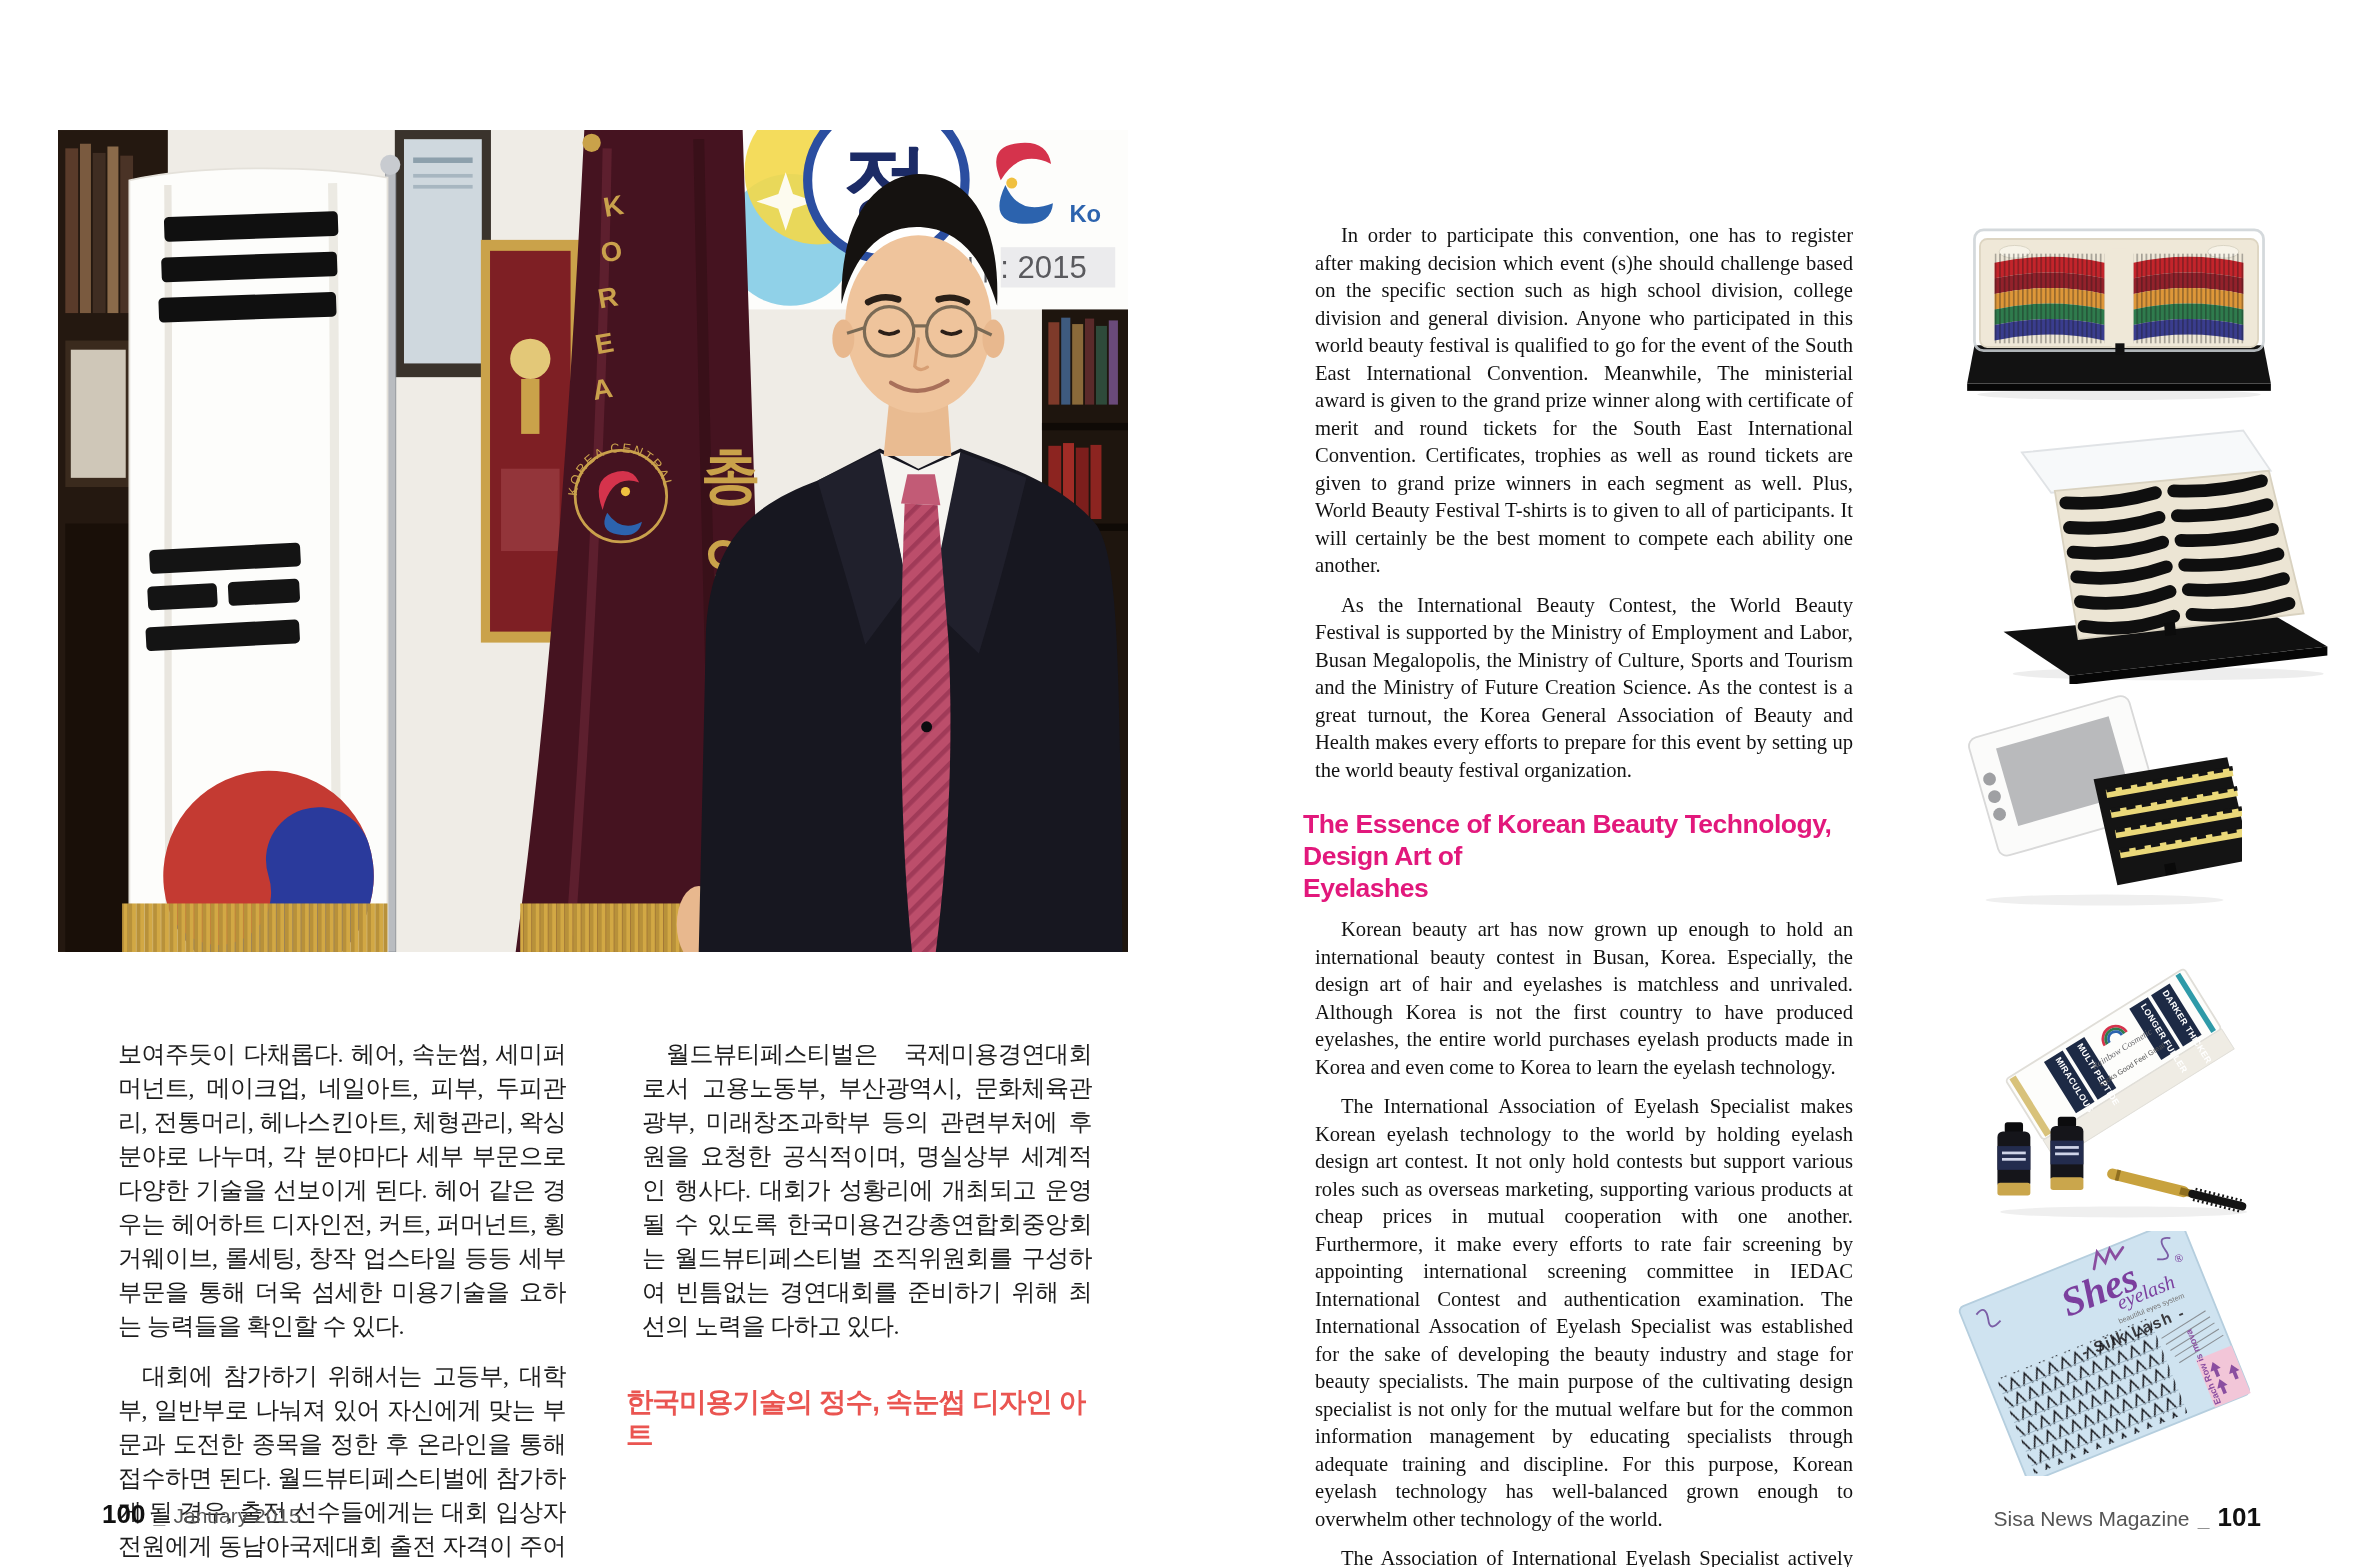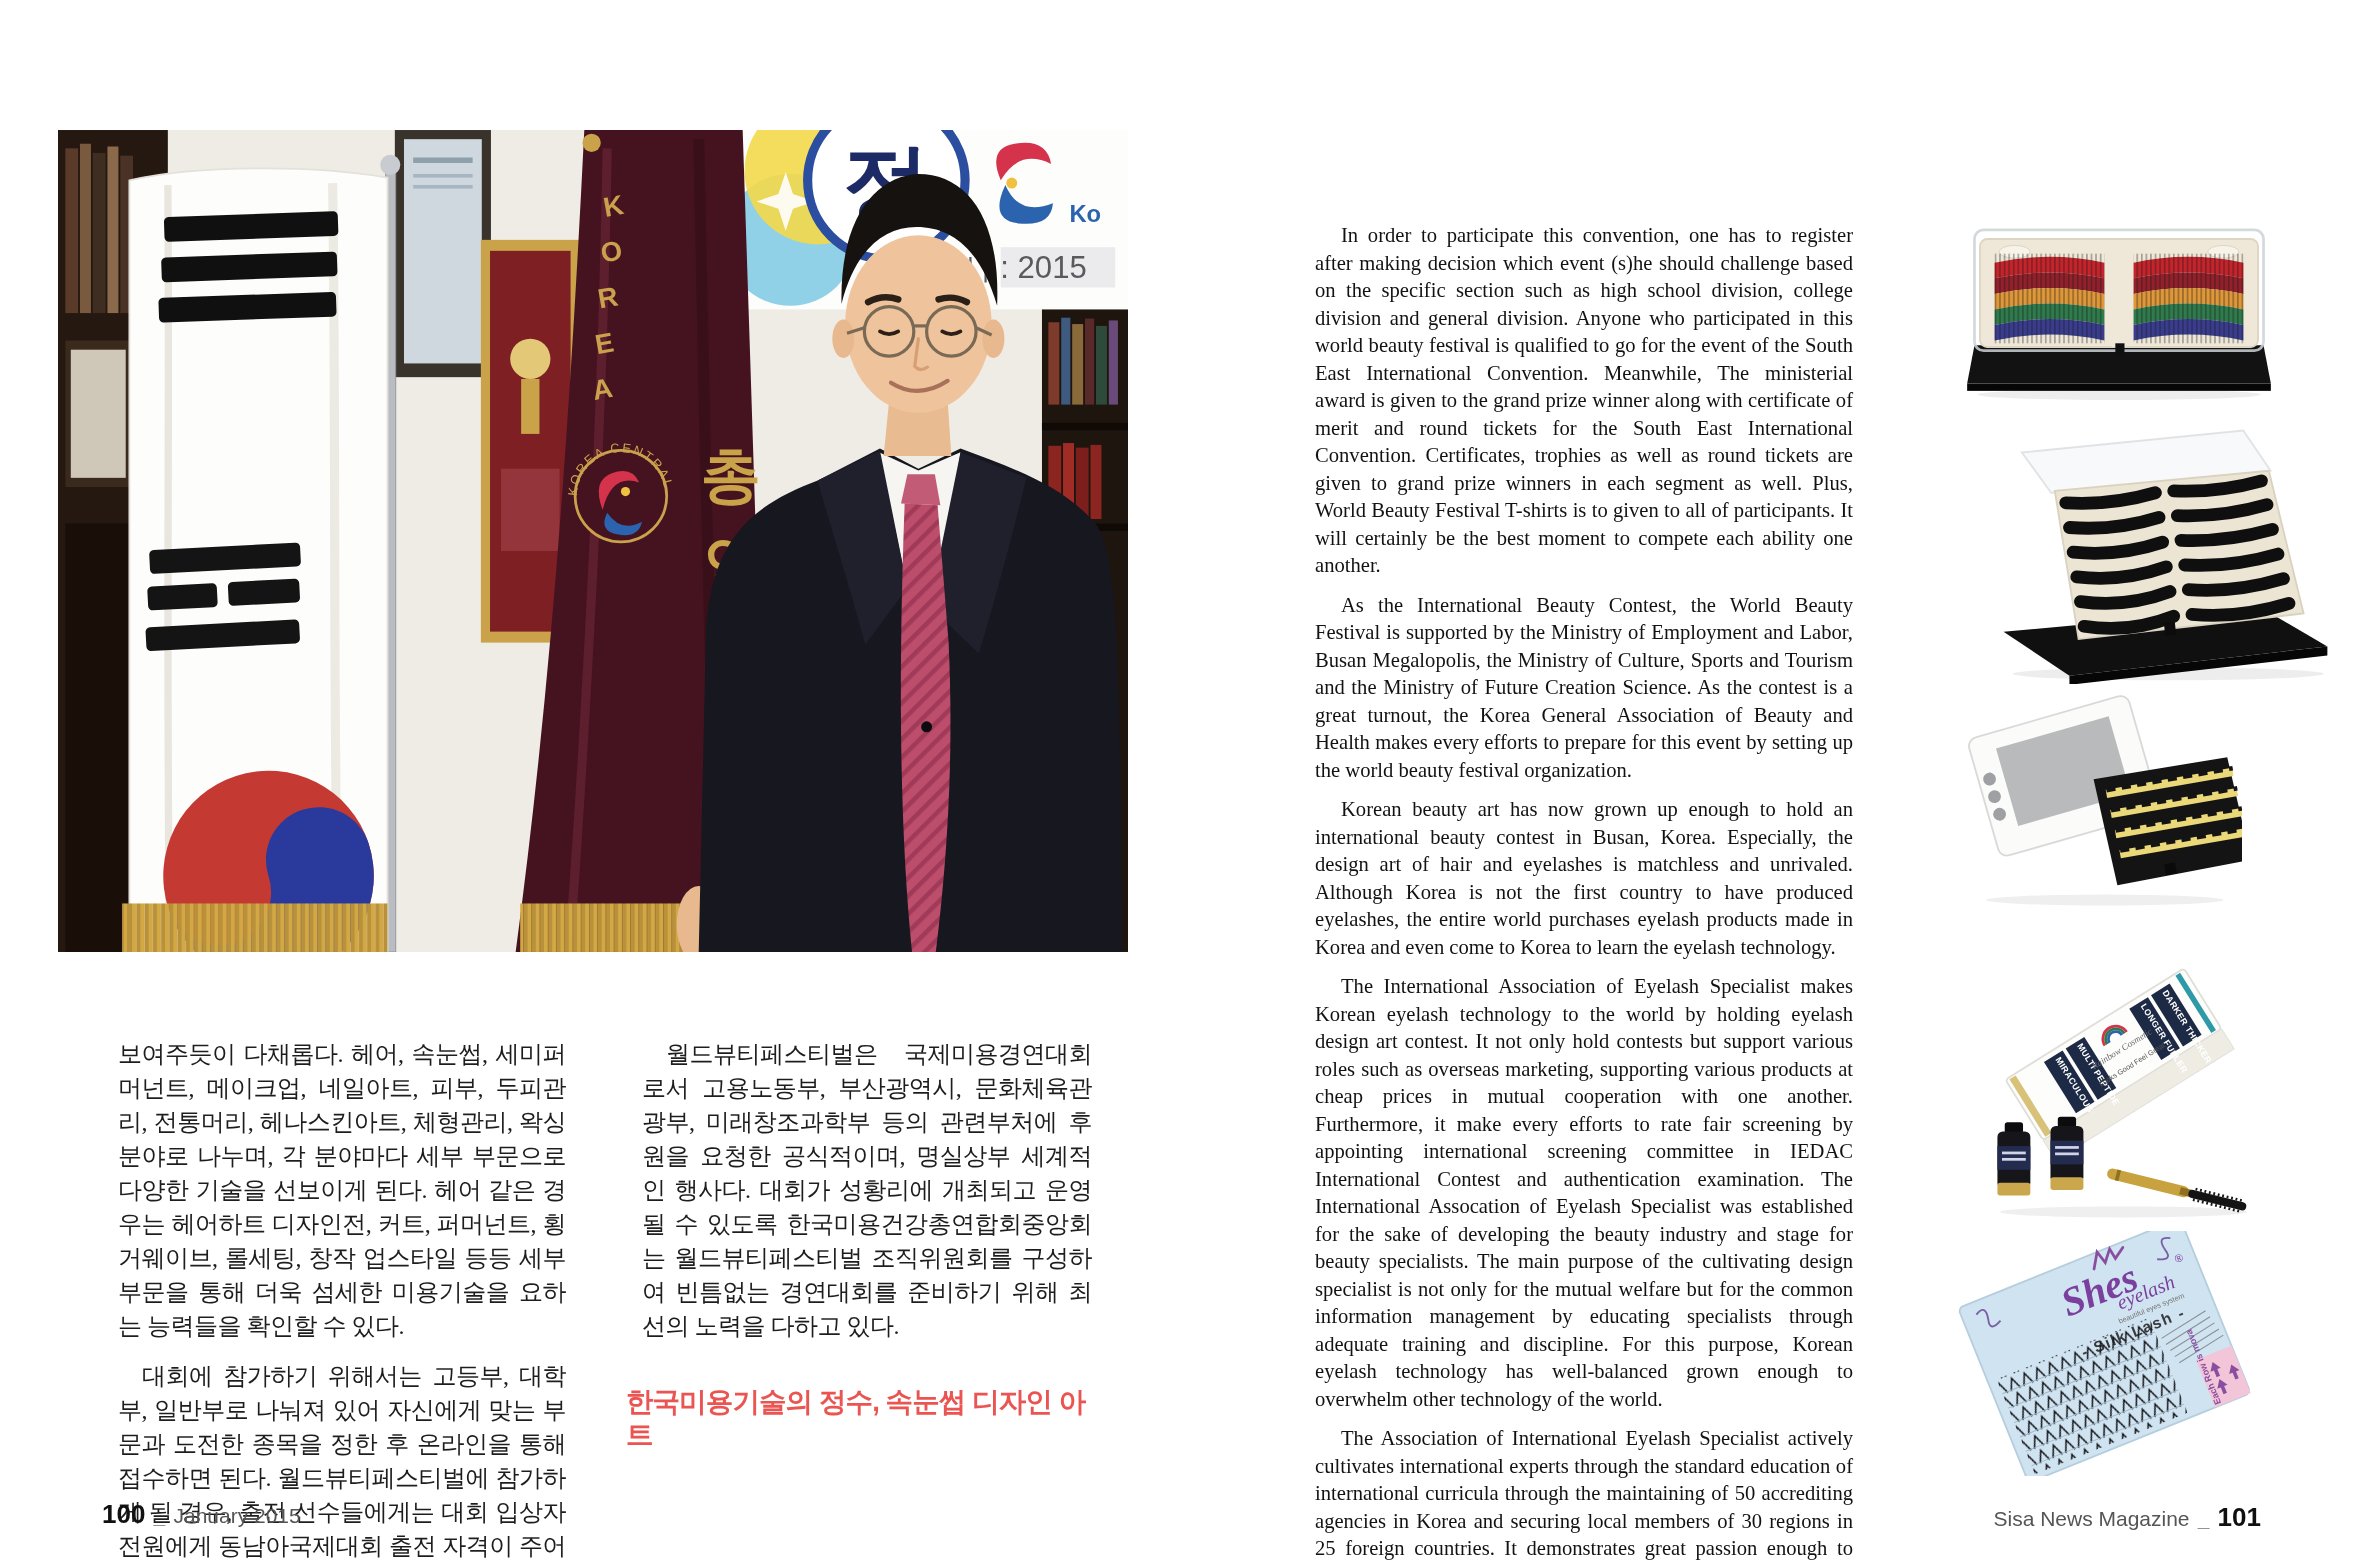--- a/index.html
+++ b/index.html
@@ -212,20 +212,21 @@
 
   </div>
 
   <footer class="footer footer-left">
     <b>100</b><span class="sep">_</span><span>January 2015</span>
   </footer>
 
   <div class="ecol">
     <p>In order to participate this convention, one has to register after making decision  which event (s)he should challenge based on the specific section such as high school division, college division and general division. Anyone who participated in this world beauty festival is qualified to go for the event of the South East International Convention. Meanwhile, The ministerial award is given to the grand prize winner along with certificate of merit and round tickets for the South East International Convention. Certificates, trophies as well as round tickets are given to grand prize winners in each segment as well. Plus, World Beauty Festival T-shirts is to given to all of participants. It will certainly be the best moment to compete each ability one another.</p>
     <p>As the International Beauty Contest, the World Beauty Festival is supported by the Ministry of Employment and Labor, Busan Megalopolis, the Ministry of Culture, Sports and Tourism and the Ministry of Future Creation Science. As the contest is a great turnout, the Korea General Association of Beauty and Health makes every efforts to prepare for this event by setting up the world beauty festival organization.</p>
+    <h2 class="e-heading"><span>The Essence of Korean Beauty Technology, Design Art of</span><br><span>Eyelashes</span></h2>
     <p>Korean beauty art has now grown up enough to hold an international beauty contest in Busan, Korea. Especially, the design art of hair and eyelashes is matchless and unrivaled. Although Korea is not the first country to have produced eyelashes, the entire world purchases eyelash products made in Korea and even come to Korea to learn the eyelash technology.</p>
     <p>The International Association of Eyelash Specialist makes Korean eyelash technology to the world by holding eyelash design art contest. It not only hold contests but support various roles such as overseas marketing, supporting various products at cheap prices in mutual cooperation with one another. Furthermore, it make every efforts to rate fair screening by appointing international screening committee in IEDAC International Contest and authentication examination. The International Assocation of Eyelash Specialist was established for the sake of developing the beauty industry and stage for beauty specialists.  The main purpose of the cultivating design specialist is not only for the mutual welfare but for the common information management by educating specialists through adequate training and discipline. For this purpose, Korean eyelash technology has well-balanced grown enough to overwhelm other technology of the world.</p>
     <p>The Association of International Eyelash Specialist actively cultivates international experts through the standard education of international curricula through the maintaining of 50 accrediting agencies in Korea and securing local members of 30 regions in 25 foreign countries. It demonstrates great passion enough to publish special books in connection with eyelash beauty art. John Lee, chief director of the Association of International Eyelash Specialist says, “Korean eyelash technology is peerless in the world. That’s why it is more necessary to prepare adequate education and accredit.” In order to cultivate superb eyelash artist, it provides an agency of accrediting</p>
   </div>
 
   <footer class="footer footer-right">
     <span>Sisa News Magazine</span><span class="sep">_</span><b>101</b>
   </footer>
 
   <figure class="product" style="left:1958px;top:215px;">

